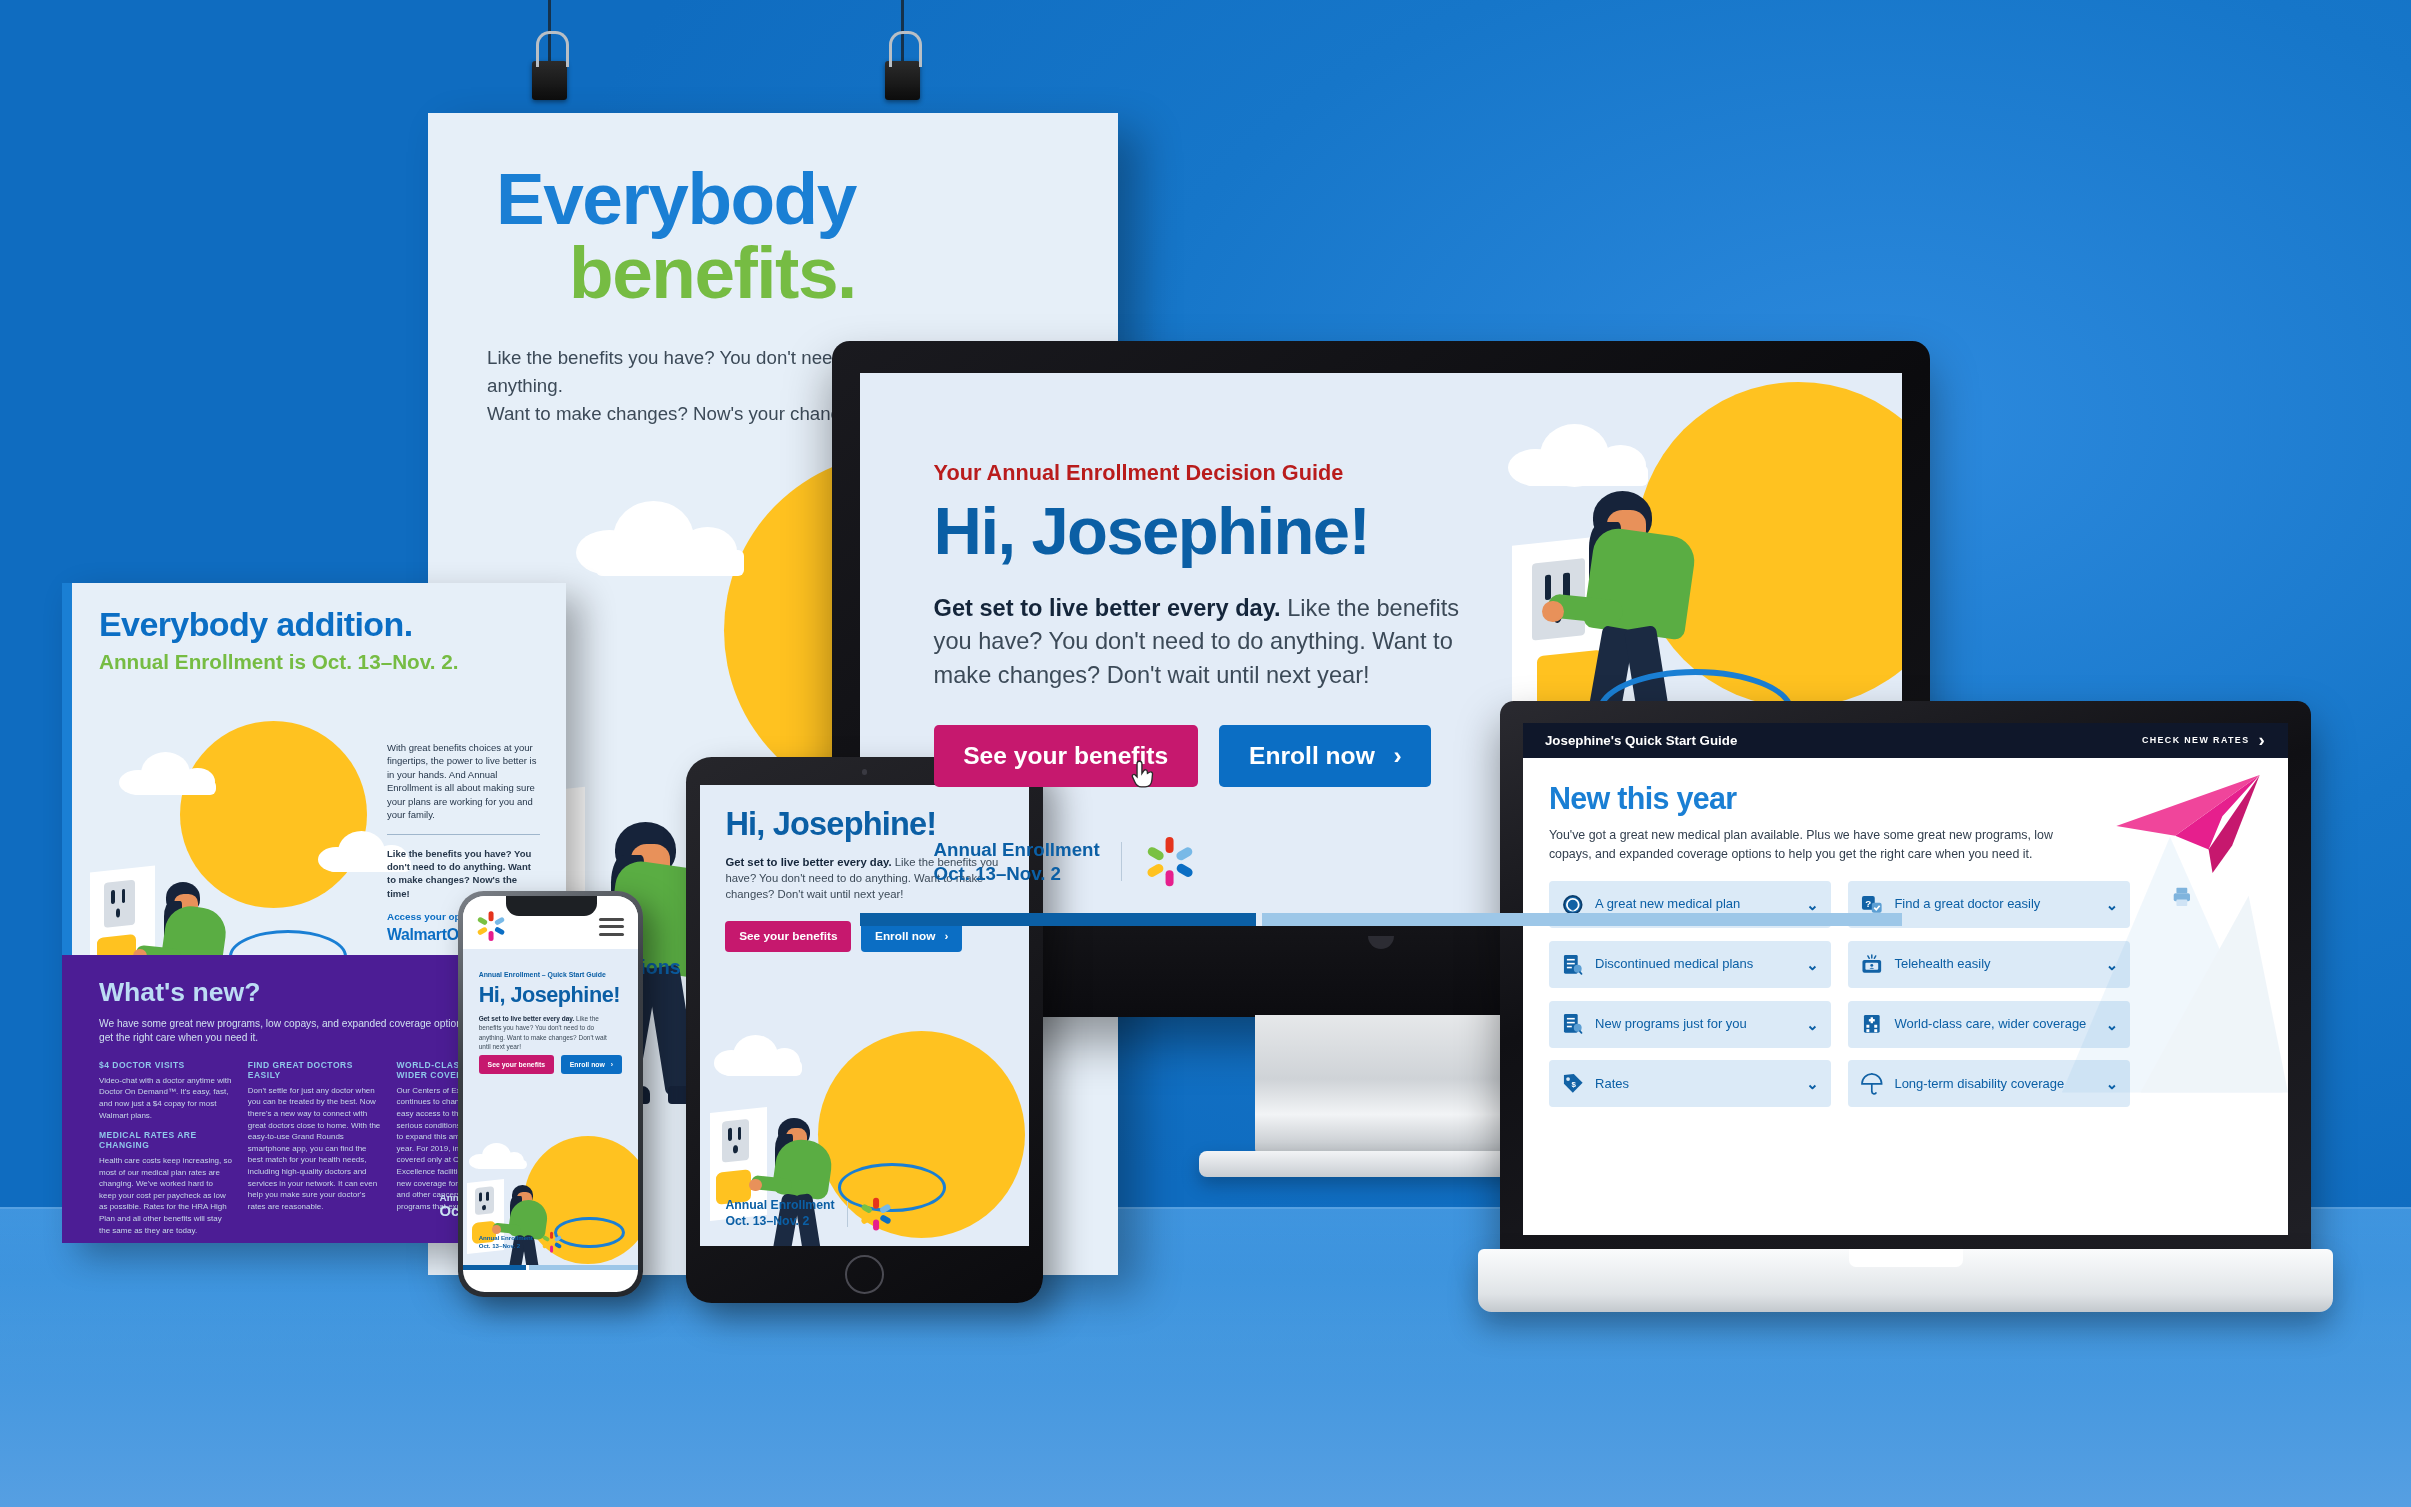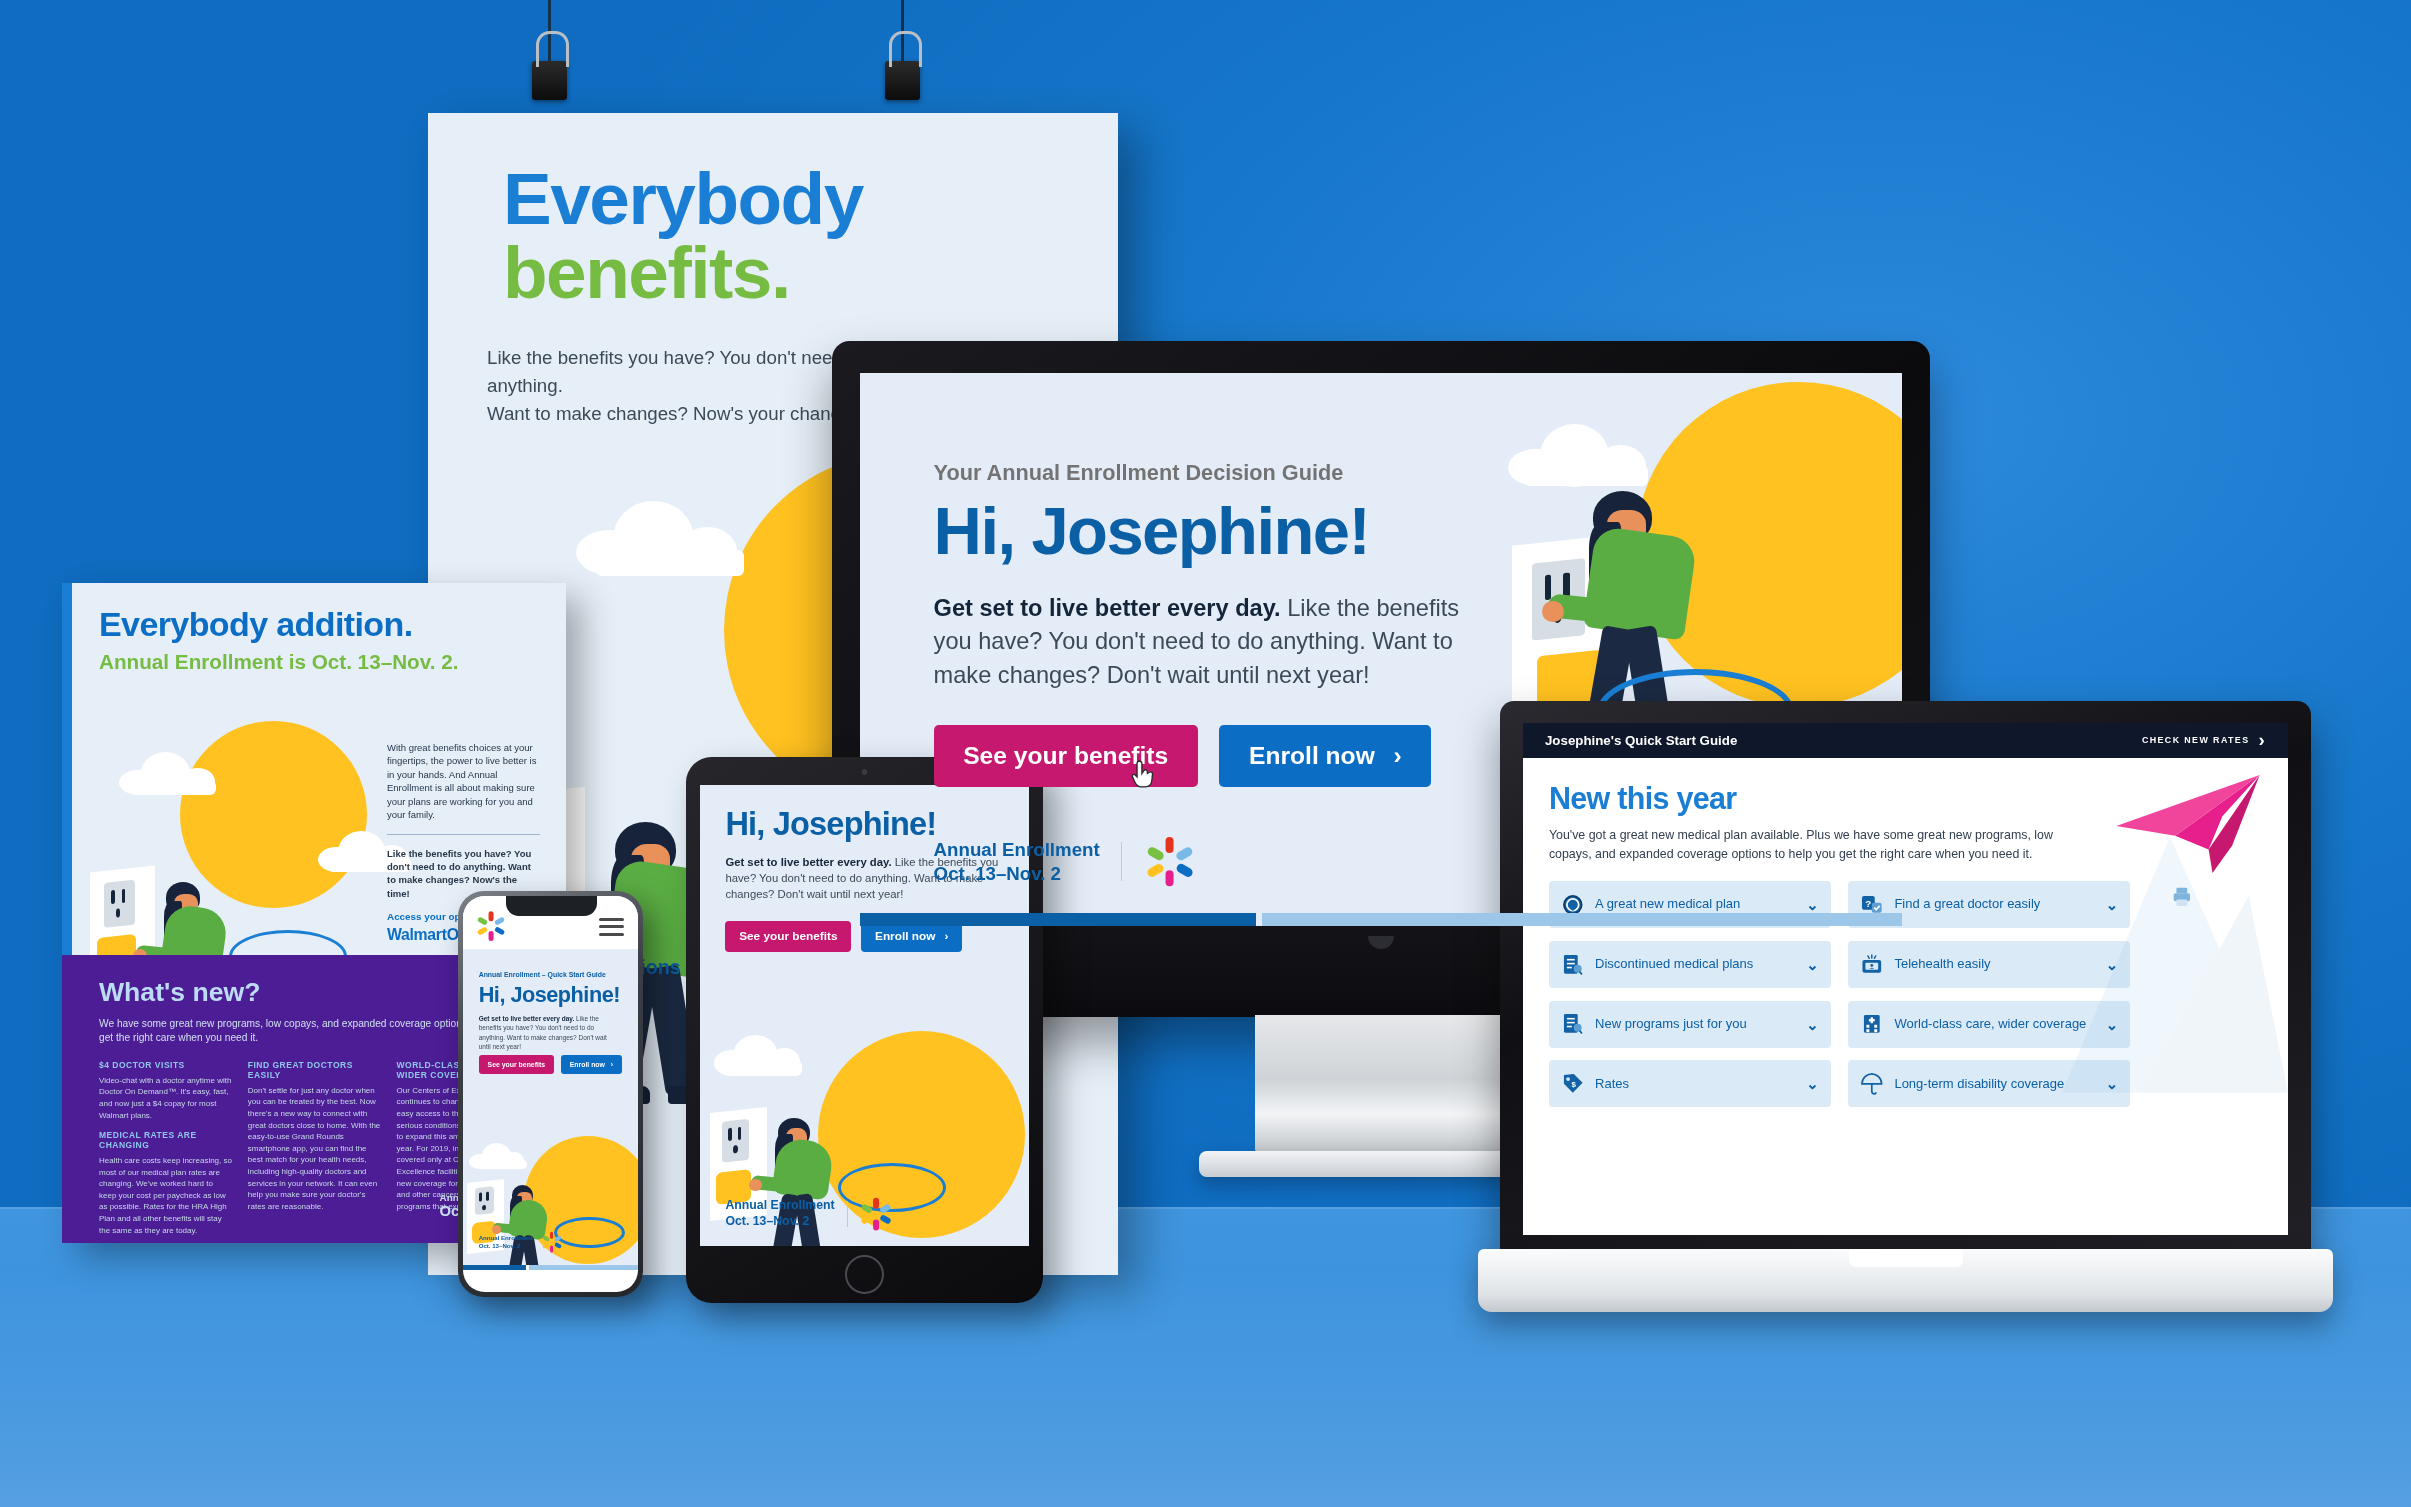--- a/index.html
+++ b/index.html
@@ -38,21 +38,21 @@
   }
   .clip::before{
     content:""; position:absolute; left:3.9px; top:-29.6px; width:27.6px; height:33px;
     border:3px solid #b9bfc5; border-bottom:none; border-radius:13.8px 13.8px 0 0;
   }
   #poster {
     position:absolute; left:0; top:113px; width:690px; height:1162px;
     background:#e6eff8;
     box-shadow: 21.7px 17.7px 41px rgba(0,0,0,.30);
   }
-  #poster .p-title { position:absolute; left:75px; top:49px; }
+  #poster .p-title { position:absolute; left:68px; top:49px;text-align:right; }
   #poster .p-title div { font-size:73px; font-weight:700; letter-spacing:-1.5px; line-height:1.02; }
   #poster .p-sub {
     position:absolute; left:59px; top:231px; width:414px;
     font-size:18.7px; line-height:1.5; color:#3c4a58;
   }
   #poster .p-foot {
     position:absolute; left:59px; bottom:296px; font-size:19.7px; color:#0b5fa5; font-weight:700;
   }
 
   
@@ -130,21 +130,21 @@
     background:linear-gradient(180deg,#e6e8ea 0%,#cfd3d7 45%,#f2f4f6 70%,#b9bec3 100%);
     border-radius:0 0 7.9px 7.9px;
   }
   #mon-foot {
     position:absolute; left:50%; margin-left:-182px; top:1151px; width:364px; height:25.6px;
     background:linear-gradient(180deg,#f2f4f6,#c8cdd2); border-radius:7.9px;
     box-shadow:0 7.9px 17.7px rgba(0,0,0,.25);
   }
 
   .mon-content { position:absolute; left:74px; top:87px; width:552px; z-index:5; }
-  .mon-kicker { font-size:21.7px; font-weight:700; color:#737373; margin-bottom:11.8px; }
+  .mon-kicker { font-size:21.7px; font-weight:700; color:#b91c1c; margin-bottom:11.8px; }
   .mon-h1 { font-size:67px; font-weight:700; color:#0b5fa5; letter-spacing:-1.6px; line-height:1; margin-bottom:27.6px; }
   .mon-body { font-size:23.6px; line-height:1.42; color:#3c4a58; margin-bottom:33px; }
   .mon-body b { color:#14253a; }
   .btn-row { display:flex; gap:21.7px; align-items:center; }
   .btn {
     border:none; border-radius:4.9px; color:#fff; font-weight:700; cursor:pointer;
     font-family:"Liberation Sans", sans-serif;
   }
   .btn-pink { background:#c6186e; }
   .btn-blue { background:#0b6ec4; }

